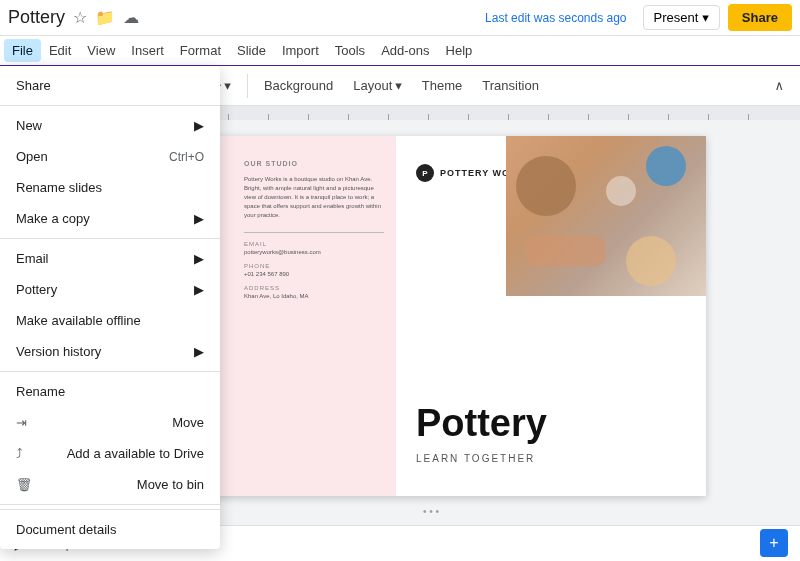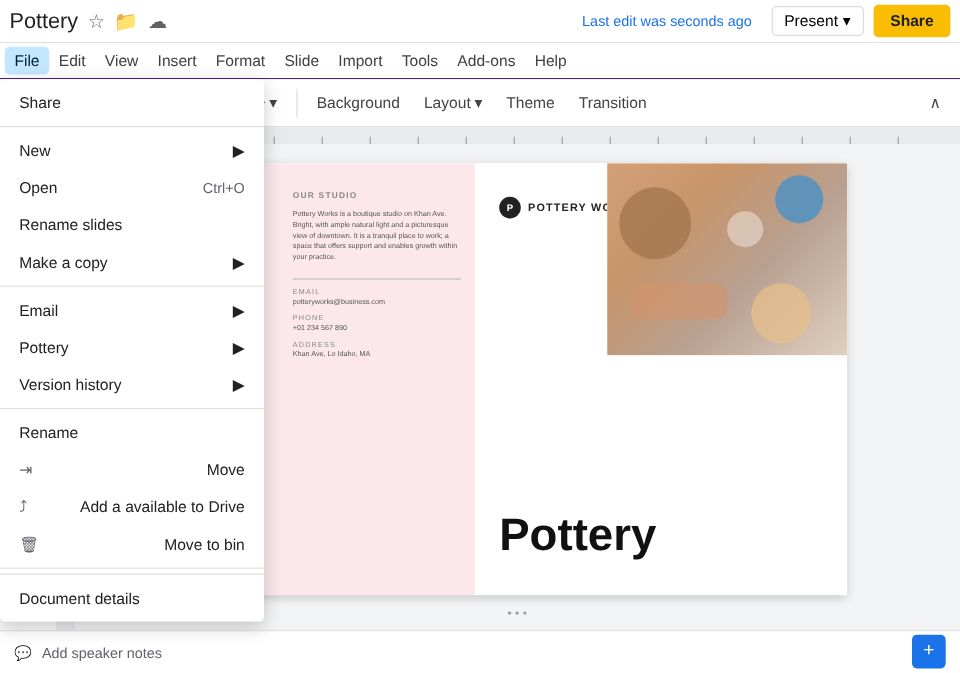--- a/index.html
+++ b/index.html
@@ -511,20 +511,21 @@
             <div class="pottery-works-icon">
               <span>P</span>
             </div>
             <span class="pottery-works-label">POTTERY WORKS</span>
           </div>
 
           <div style="margin-top: 60px;">
             <div class="pottery-workshops-title">
               <div>Pottery</div>
             </div>
+            <div class="learn-together">LEARN TOGETHER</div>
           </div>
         </div>
       </div>
 
       <div style="position:absolute; bottom: 8px; left:50%; transform:translateX(-50%); display:flex; gap:4px; align-items:center;">
         <span style="color:#9aa0a6; font-size:10px;">• • •</span>
       </div>
     </div>
   </div>
 </div>
@@ -560,20 +561,23 @@
   <div class="dropdown-divider"></div>
   <div class="dropdown-item">
     <span>Email</span>
     <span>▶</span>
   </div>
   <div class="dropdown-item">
     <span>Pottery</span>
     <span>▶</span>
   </div>
   <div class="dropdown-item">
+    <span>Make available offline</span>
+  </div>
+  <div class="dropdown-item">
     <span>Version history</span>
     <span>▶</span>
   </div>
   <div class="dropdown-divider"></div>
   <div class="dropdown-item">
     <span>Rename</span>
   </div>
   <div class="dropdown-item">
     <span style="margin-right:8px; color:#5f6368;">⇥</span>
     <span>Move</span>

